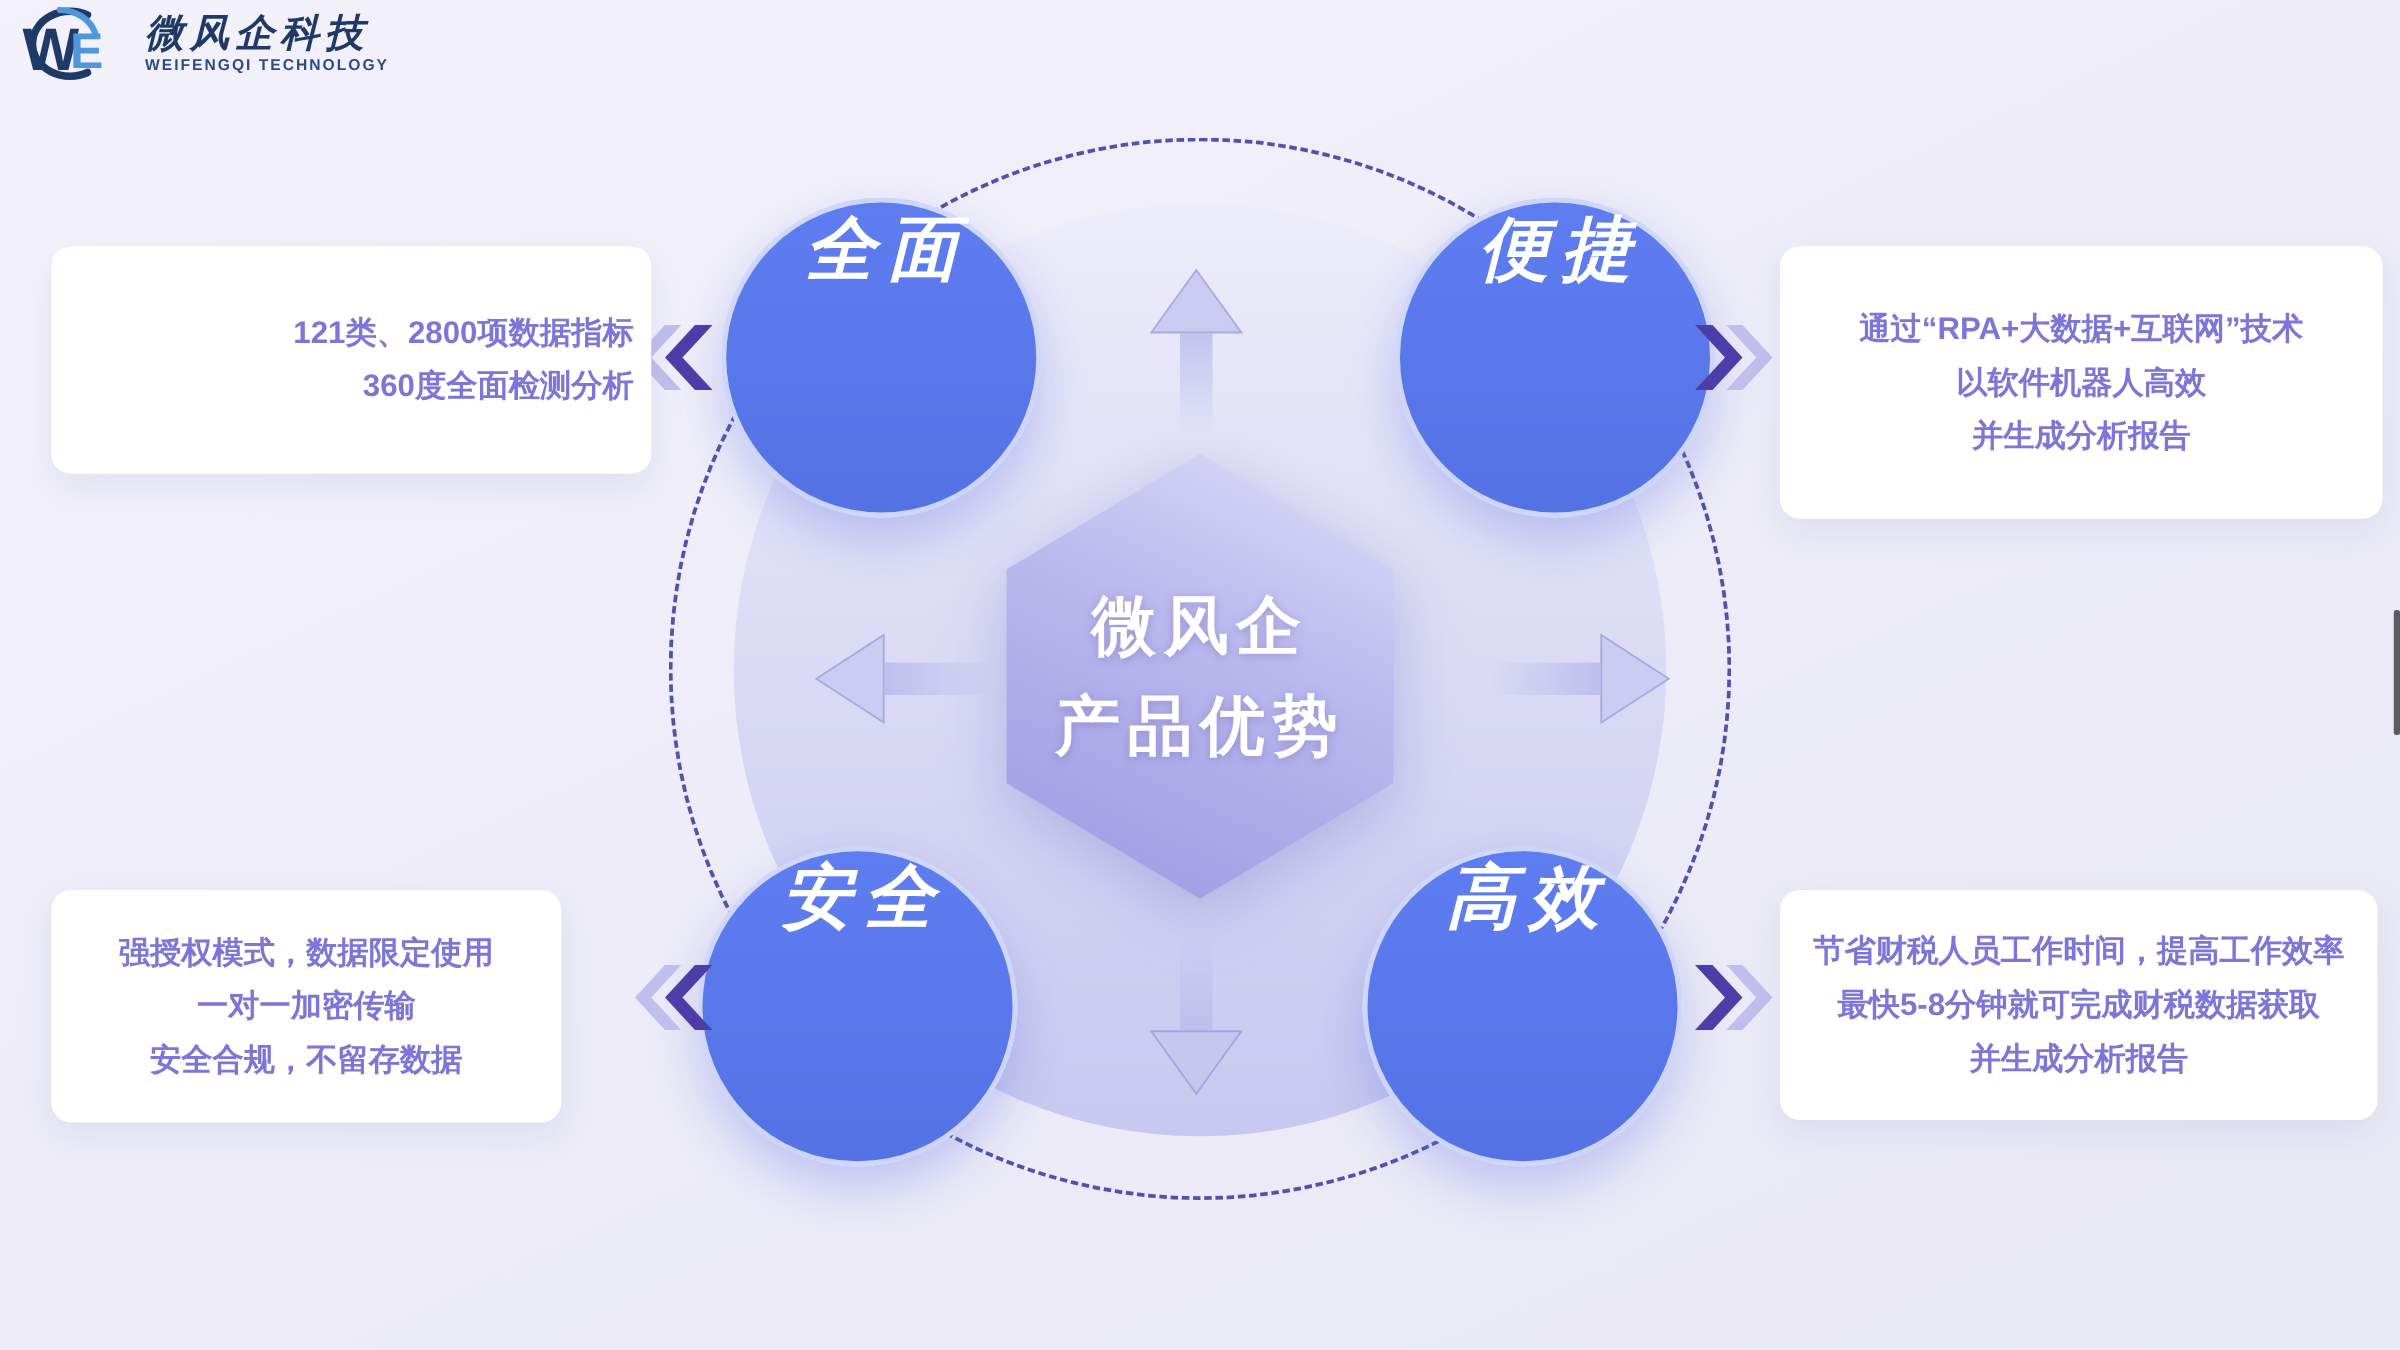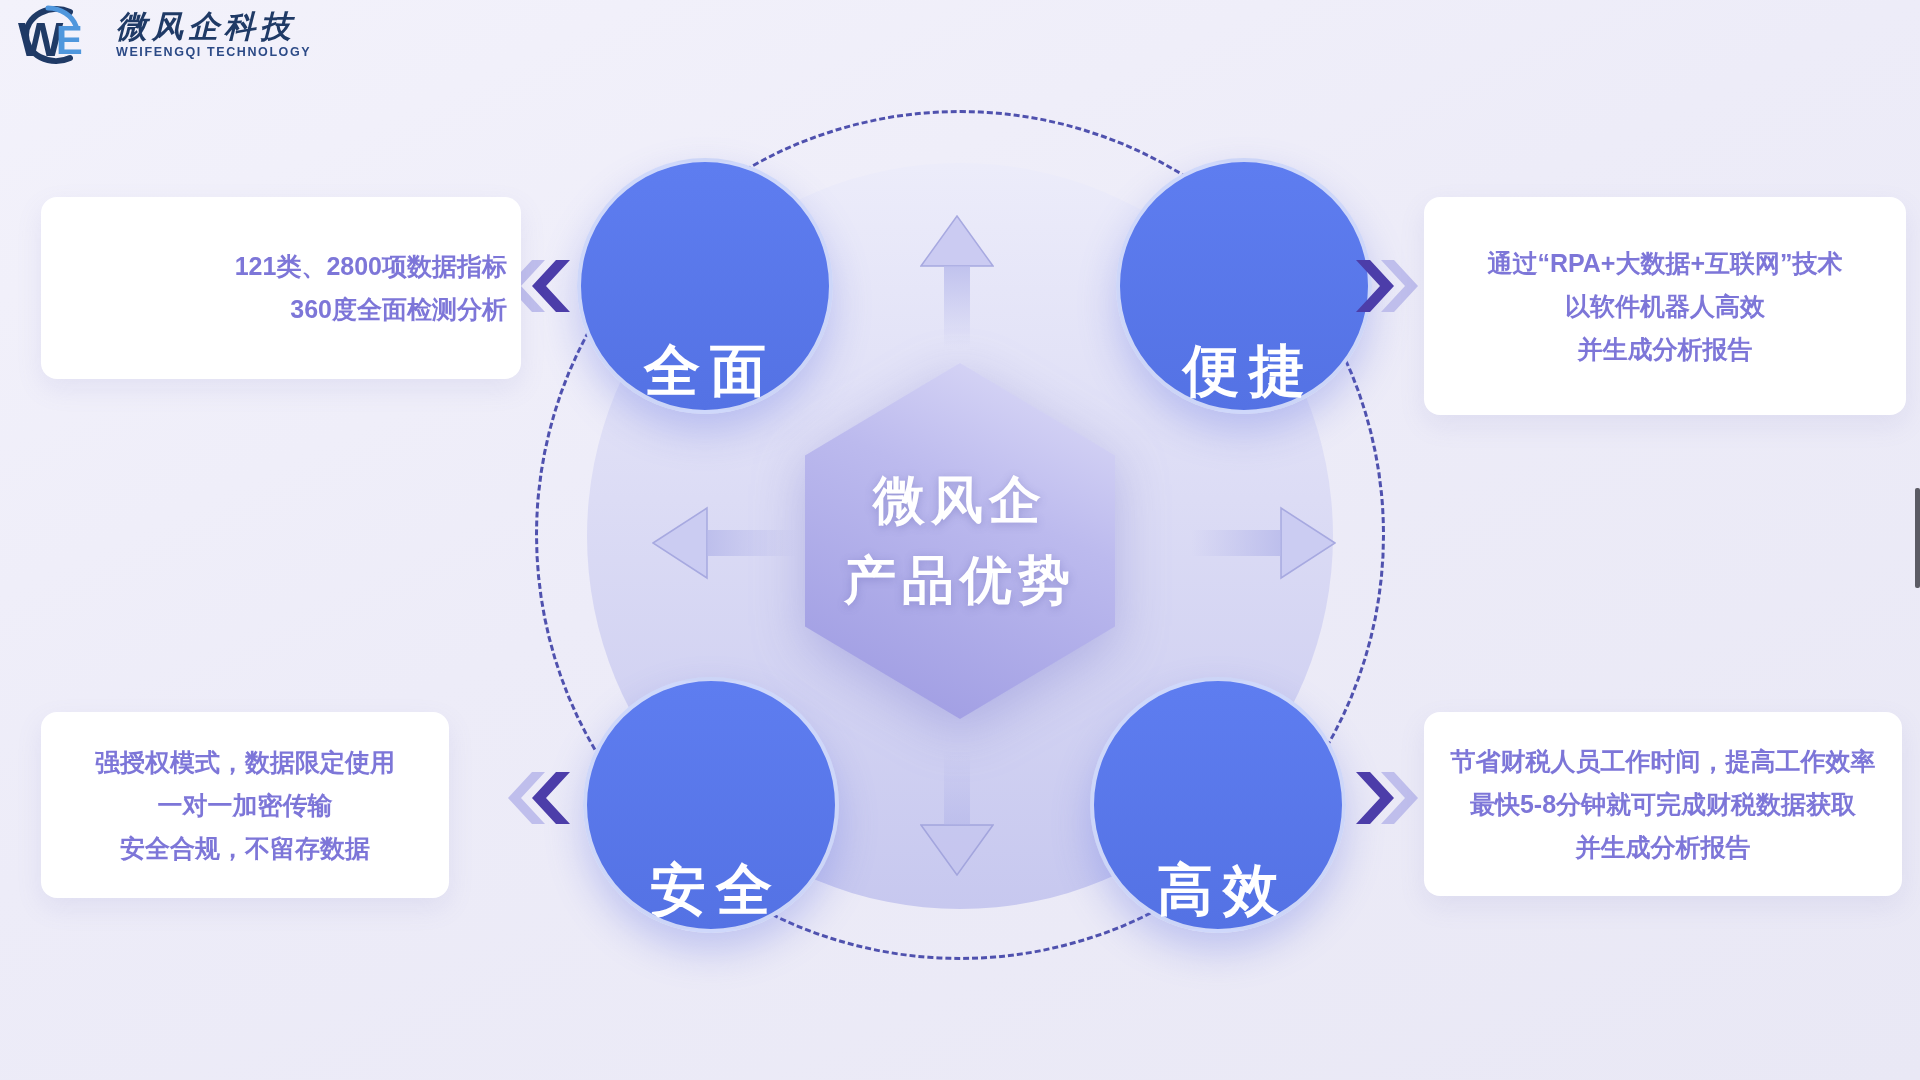--- a/index.html
+++ b/index.html
@@ -29,25 +29,25 @@
     display:flex;flex-direction:column;align-items:center;justify-content:center;gap:10px;}
   .hex-wrap{position:absolute;left:795px;top:353px;width:330px;height:376px;z-index:4;
     filter:drop-shadow(0 14px 26px rgba(110,110,200,.35));}
   .hex-line{color:#ffffff;font-size:52px;font-weight:bold;letter-spacing:6px;
     text-shadow:0 2px 8px rgba(90,90,170,.35);white-space:nowrap;}
   
   .adv-circle{position:absolute;width:256px;height:256px;border-radius:50%;box-sizing:border-box;
     background:linear-gradient(180deg,#5e7df0 0%,#5472e4 100%);
     border:4px solid rgba(255,255,255,.7);
     box-shadow:0 18px 38px rgba(100,116,228,.32);
-    display:flex;align-items:flex-end;justify-content:center;z-index:5;}
+    display:flex;align-items:flex-start;justify-content:center;z-index:5;font-style:italic;}
   .adv-label{color:#fff;font-size:56px;font-weight:bold;letter-spacing:10px;text-indent:10px;white-space:nowrap;}
   .circle-comprehensive{left:577px;top:158px;}
   .circle-convenient{left:1116px;top:158px;}
-  .circle-secure{left:583px;top:677px;}
+  .circle-secure{left:558px;top:677px;}
   .circle-efficient{left:1090px;top:677px;}
   
   .chev-group{position:absolute;width:72px;height:52px;z-index:5;}
   .chev-tl{left:504px;top:260px;}
   .chev-bl{left:504px;top:772px;}
   .chev-tr{left:1350px;top:260px;}
   .chev-br{left:1350px;top:772px;}
   
   .desc-box{position:absolute;background:#ffffff;border-radius:16px;
     box-shadow:0 10px 26px rgba(120,120,200,.12);

